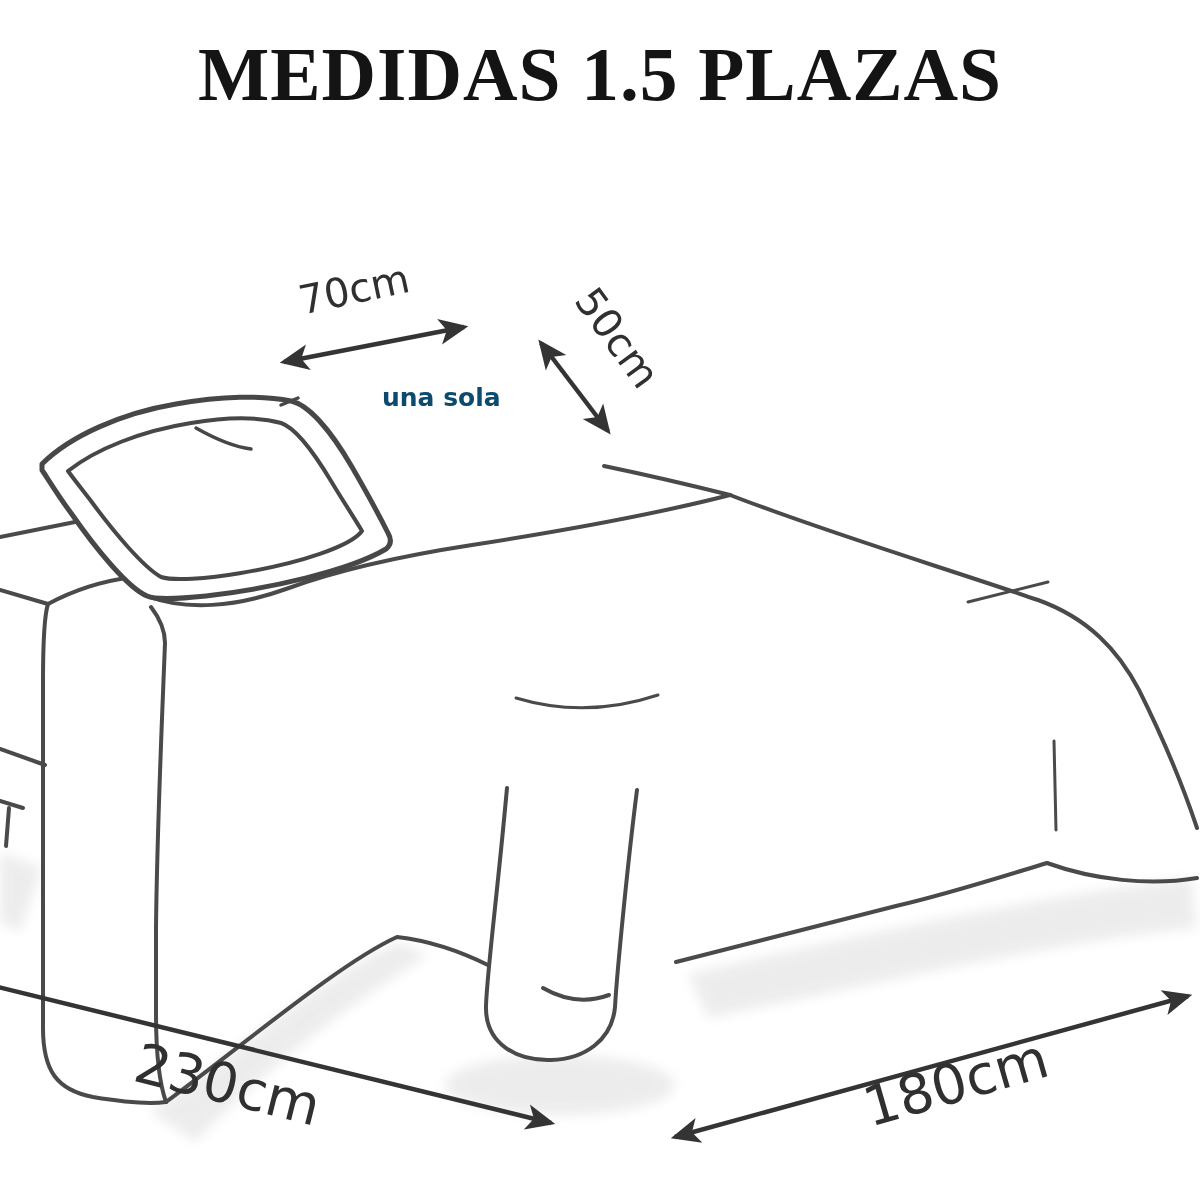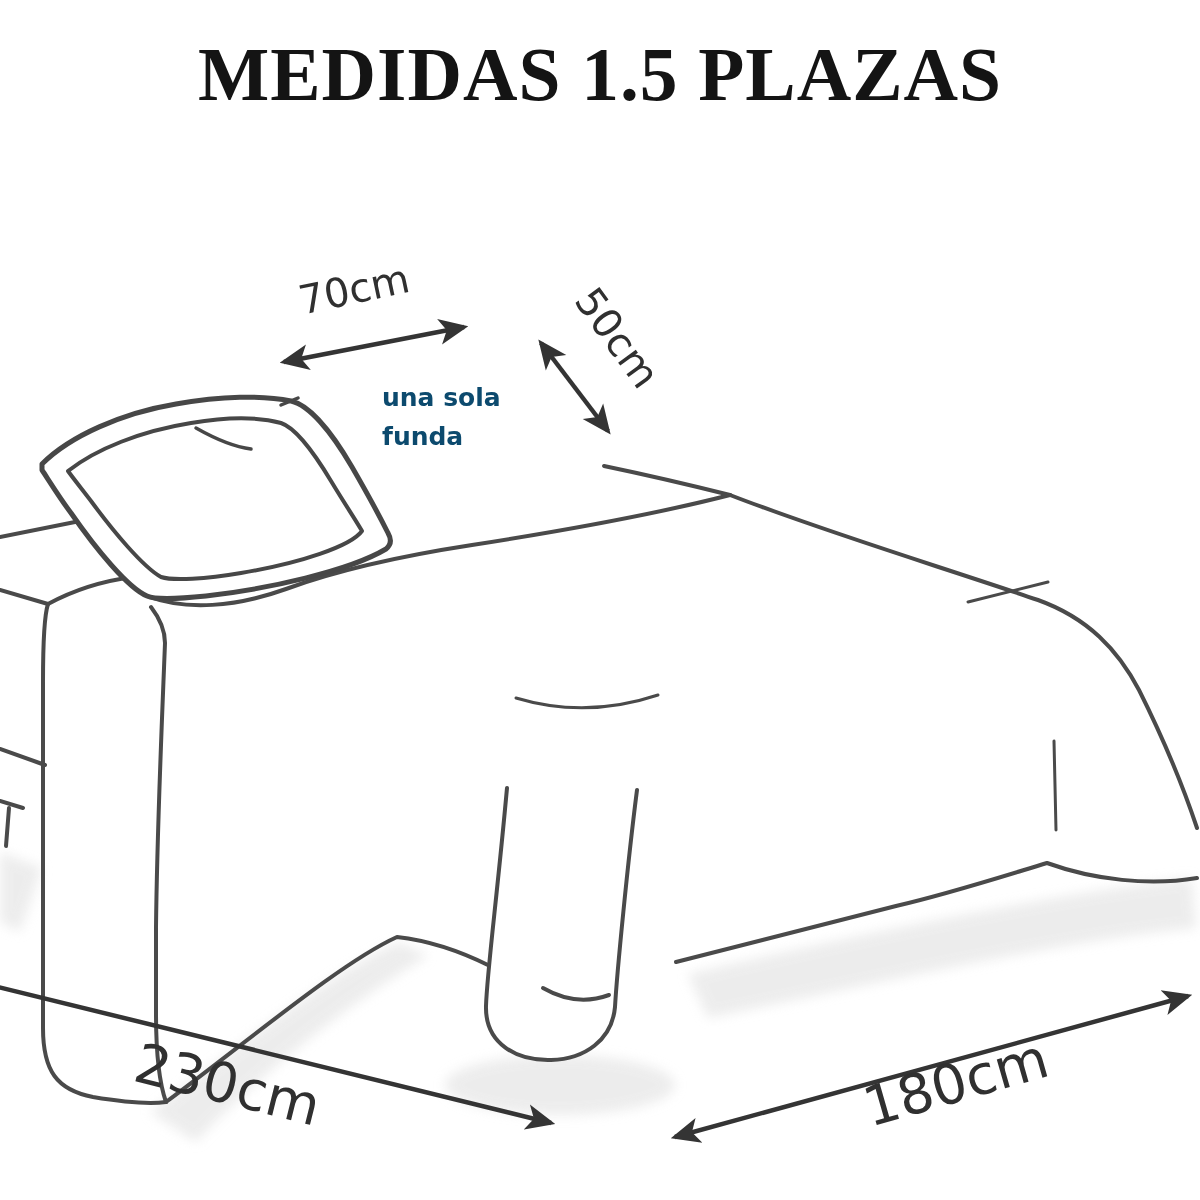--- a/index.html
+++ b/index.html
@@ -25,21 +25,20 @@
 </style>
 </head>
 <body>
 
 <div class="stage">
 
   <div class="title">MEDIDAS 1.5 PLAZAS</div>
 
   <div class="annotation">
     <div>una sola</div>
-    <div>funda</div>
   </div>
 
   <svg width="1200" height="1200" viewBox="0 0 1200 1200" xmlns="http://www.w3.org/2000/svg">
 
     <defs>
       <filter id="soft" x="-30%" y="-30%" width="160%" height="160%">
         <feGaussianBlur stdDeviation="6"></feGaussianBlur>
       </filter>
       <marker id="ah" viewBox="0 0 10 10" refX="8.5" refY="5" markerWidth="6.5" markerHeight="6.5" orient="auto-start-reverse">
         <path d="M0,0.6 L10,5 L0,9.4 L2.5,5 Z" fill="#343434"></path>

